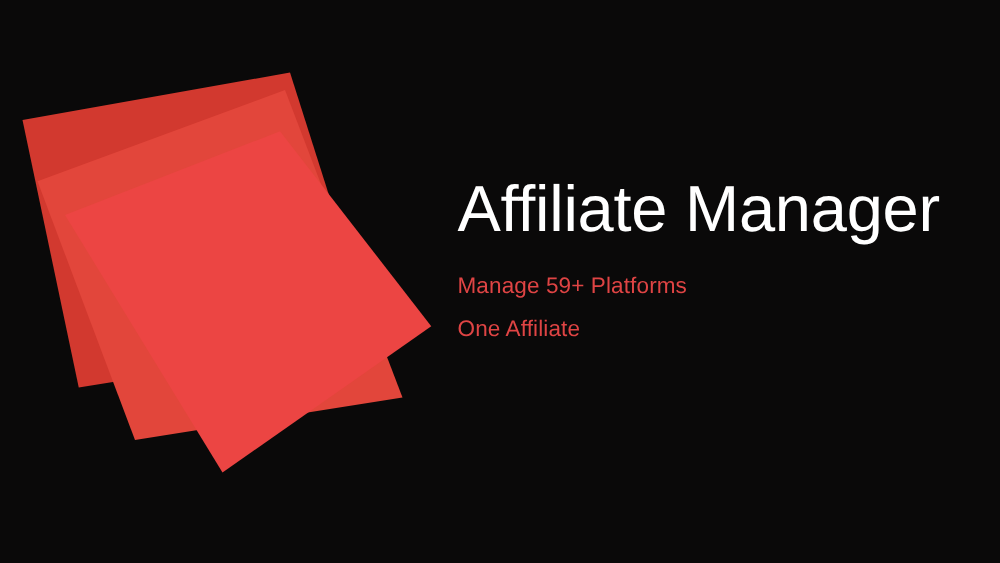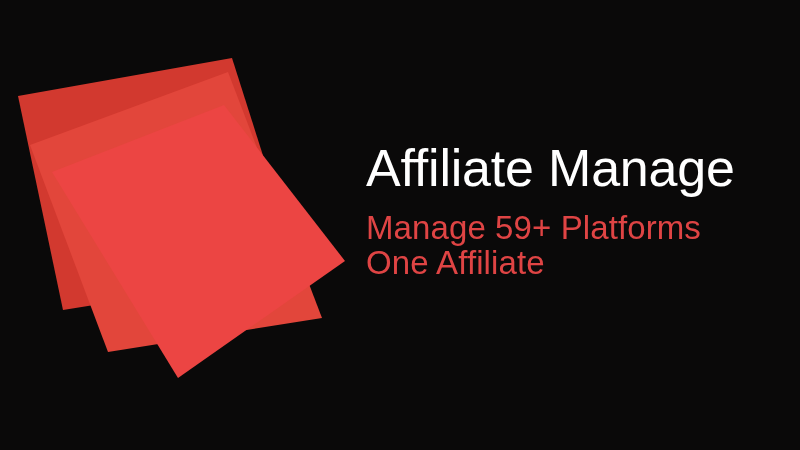--- a/index.html
+++ b/index.html
@@ -45,21 +45,21 @@
     color: #ffffff;
     font-size: 52px;
     font-weight: 400;
     line-height: 60px;
     letter-spacing: -0.2px;
     white-space: nowrap;
     margin: 0;
   }
   .tagline {
     color: #df4444;
-    font-size: 33px;
+    font-size: 18px;
     font-weight: 400;
     line-height: 34px;
     letter-spacing: 0.1px;
     white-space: nowrap;
     margin: 0;
   }
   #tagline-1 { margin-top: 13px; }
   #tagline-2 { margin-top: 1px; }
 </style>
 </head>
@@ -72,18 +72,18 @@
 
       <polygon points="18,96 232,58 300,272 63,310" fill="#d2392f"></polygon>
 
       <polygon points="30,145 228,72 322,318 108,352" fill="#e2463b"></polygon>
 
       <polygon points="52,172 224,105 345,261 178,378" fill="#ec4543"></polygon>
     </svg>
   </div>
 
   <div id="text-block">
-    <h1 id="app-title" style="color: rgb(255, 255, 255);">Affiliate Manage</h1>
+    <h1 id="app-title" style="color: rgb(255, 255, 255);">Affiliate Manager</h1>
     <p id="tagline-1" class="tagline" style="color: rgb(223, 68, 68);">Manage 59+ Platforms</p>
     <p id="tagline-2" class="tagline" style="color: rgb(223, 68, 68);">One Affiliate</p>
   </div>
 
 </div>
 
 </body></html>

